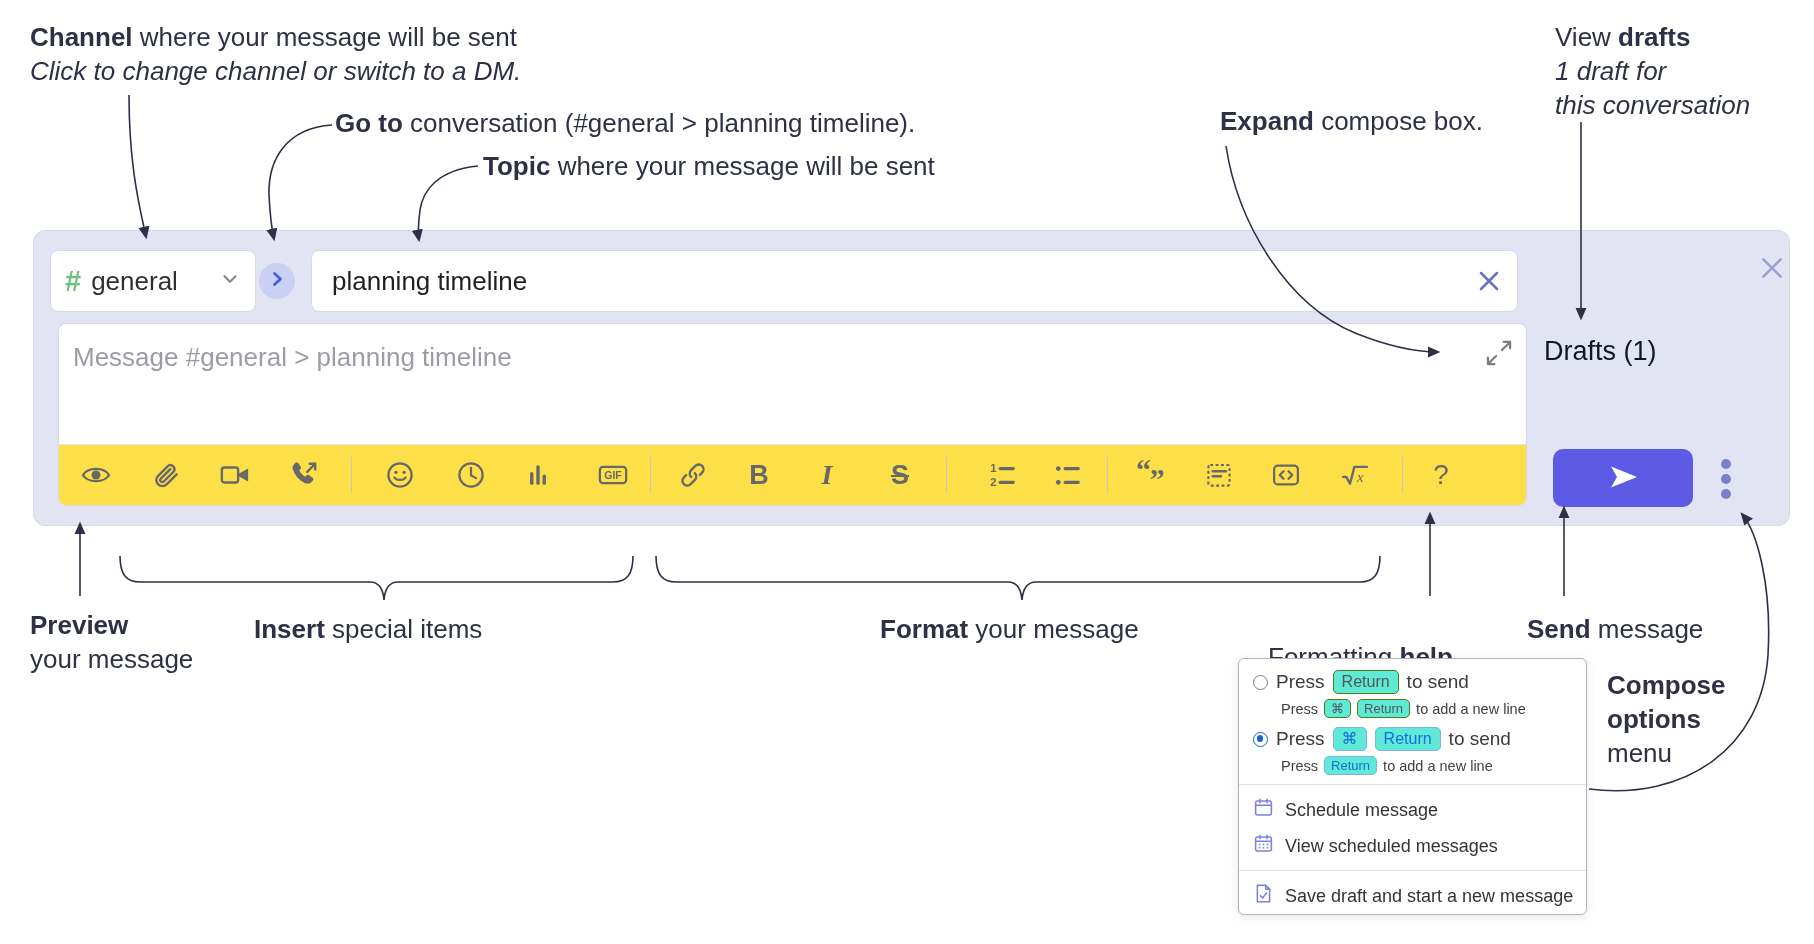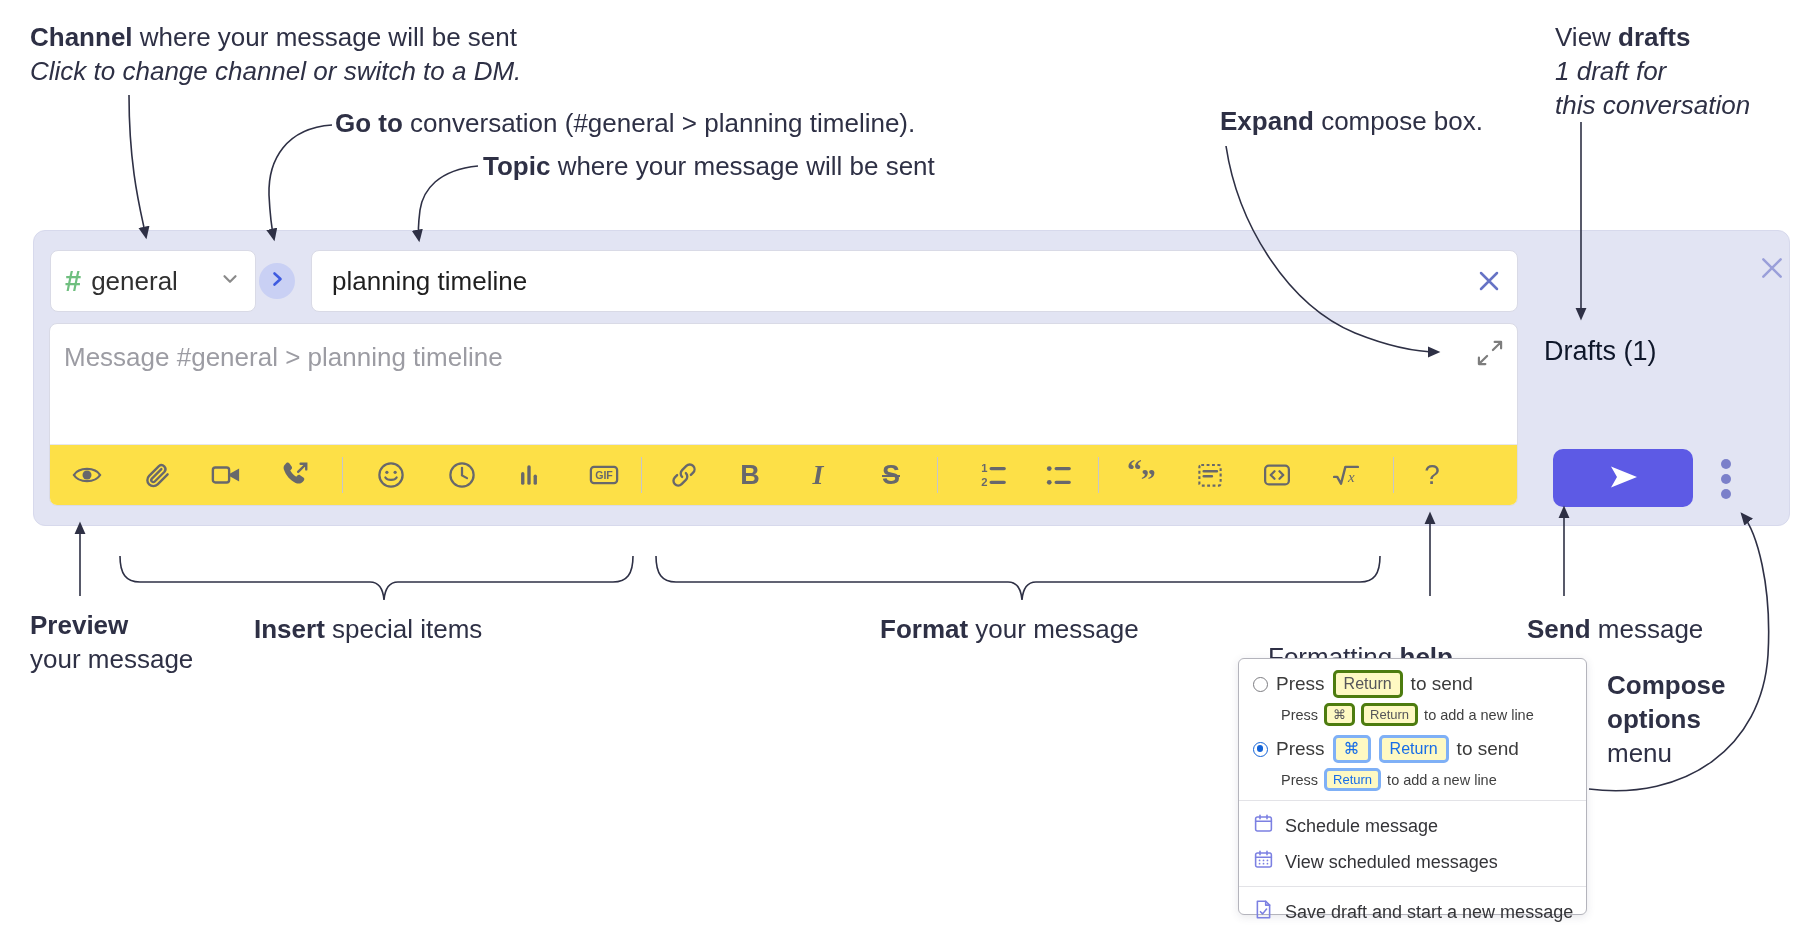--- a/index.html
+++ b/index.html
@@ -16,21 +16,21 @@
   .channel-box{left:16px;top:19px;width:206px;height:62px;display:flex;align-items:center;gap:10px;padding:0 14px;cursor:pointer;}
   .hash{color:#6fbf7f;font-weight:700;font-size:29px;}
   .channel-name{font-size:26px;color:#303030;}
   .chev{margin-left:auto;}
   .goto-btn{left:225px;top:32px;width:36px;height:36px;border-radius:50%;background:#c9d0f4;
             display:flex;align-items:center;justify-content:center;cursor:pointer;}
   .topic-box{left:277px;top:19px;width:1207px;height:62px;display:flex;align-items:center;gap:28px;}
   .topic-input{border:none;outline:none;font-size:26px;font-family:"Liberation Sans",sans-serif;
                color:#1f1f1f;padding:0 0 0 20px;flex:1;background:transparent;}
   .clearx{width:40px;height:40px;margin-right:8px;display:flex;align-items:center;justify-content:center;cursor:pointer;}
-  .msg-box{left:15px;top:92px;width:1469px;height:183px;display:flex;flex-direction:column;overflow:hidden;}
+  .msg-box{left:24px;top:92px;width:1469px;height:183px;display:flex;flex-direction:column;overflow:hidden;}
   .msg-area{position:relative;flex:1;}
   .msg-area textarea{position:absolute;inset:0;border:none;outline:none;resize:none;background:transparent;
       font-family:"Liberation Sans",sans-serif;font-size:26px;color:#1f1f1f;padding:18px 52px 0 14px;}
   .msg-area textarea::placeholder{color:#9c9ca3;opacity:1;}
   .expand-btn{position:absolute;right:10px;top:12px;width:34px;height:34px;display:flex;align-items:center;justify-content:center;cursor:pointer;}
   .toolbar{position:relative;height:60px;background:#fde047;border-top:1px solid #e6e7ee;}
   .tb{position:absolute;top:10px;width:40px;height:40px;display:flex;align-items:center;justify-content:center;cursor:pointer;color:#68686b;}
   .tb svg{display:block;}
   .tglyph{font-size:27px;color:#68686b;line-height:1;}
   .tb .bold-g{font-weight:800;font-size:27px;}
@@ -46,21 +46,21 @@
   .dot{width:10px;height:10px;border-radius:50%;background:#7b80ca;}
   
   .popup{left:1238px;top:658px;width:349px;height:257px;background:#fff;border:1px solid #b4b4bc;
          border-radius:6px;box-shadow:0 2px 8px rgba(60,60,90,.12);z-index:2;box-sizing:border-box;
          padding:11px 14px 8px 14px;font-size:19px;color:#3b3b3b;}
   .prow{display:flex;align-items:center;gap:8px;white-space:nowrap;}
   .psub{margin:5px 0 9px 28px;font-size:14.5px;color:#3f3f3f;display:flex;align-items:center;gap:6px;white-space:nowrap;}
   .radio{width:15px;height:15px;border:1.6px solid #7d7d82;border-radius:50%;box-sizing:border-box;flex:0 0 auto;cursor:pointer;}
   .radio.sel{border:1.8px solid #1464d8;position:relative;}
   .radio.sel::after{content:"";position:absolute;left:2.6px;top:2.6px;width:6.5px;height:6.5px;border-radius:50%;background:#1464d8;}
-  .key{border:3px solid #4d7c0f;border-radius:5px;background:#fef9c3;color:#55555a;
+  .key{border:1px solid #4d7c0f;border-radius:5px;background:#5eead4;color:#55555a;
        padding:1px 8px;font-size:16px;line-height:20px;}
   .key.sm{font-size:13px;padding:0 6px;line-height:17px;}
   .key.blue{border-color:#7fb0f6;color:#176de8;}
   .pdiv{height:1px;background:#e3e3e7;margin:6px -14px 7px -14px;}
   .mitem{display:flex;align-items:center;gap:11px;padding:5px 0;font-size:18px;color:#343438;cursor:pointer;white-space:nowrap;}
   
   #overlay{position:absolute;left:0;top:0;z-index:3;pointer-events:none;}
 </style>
 </head>
 <body>

